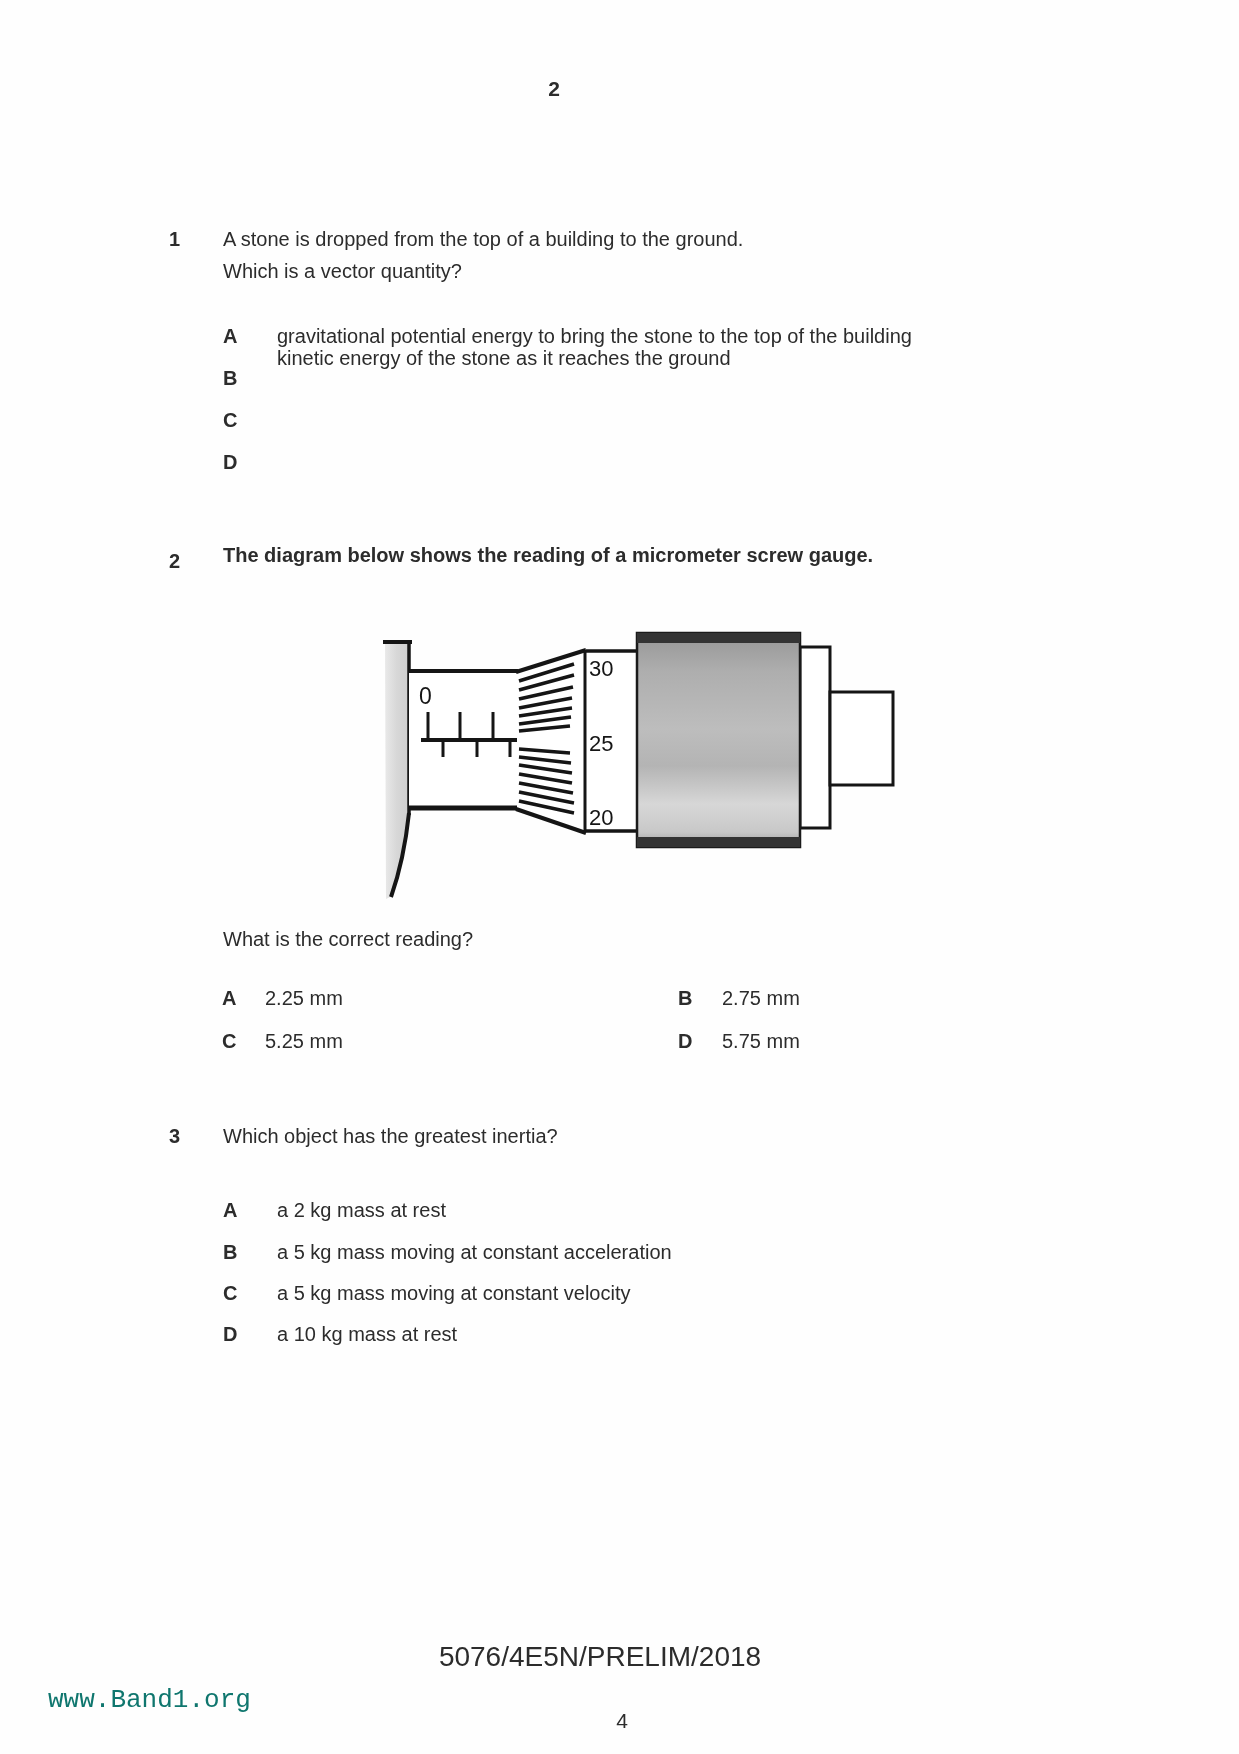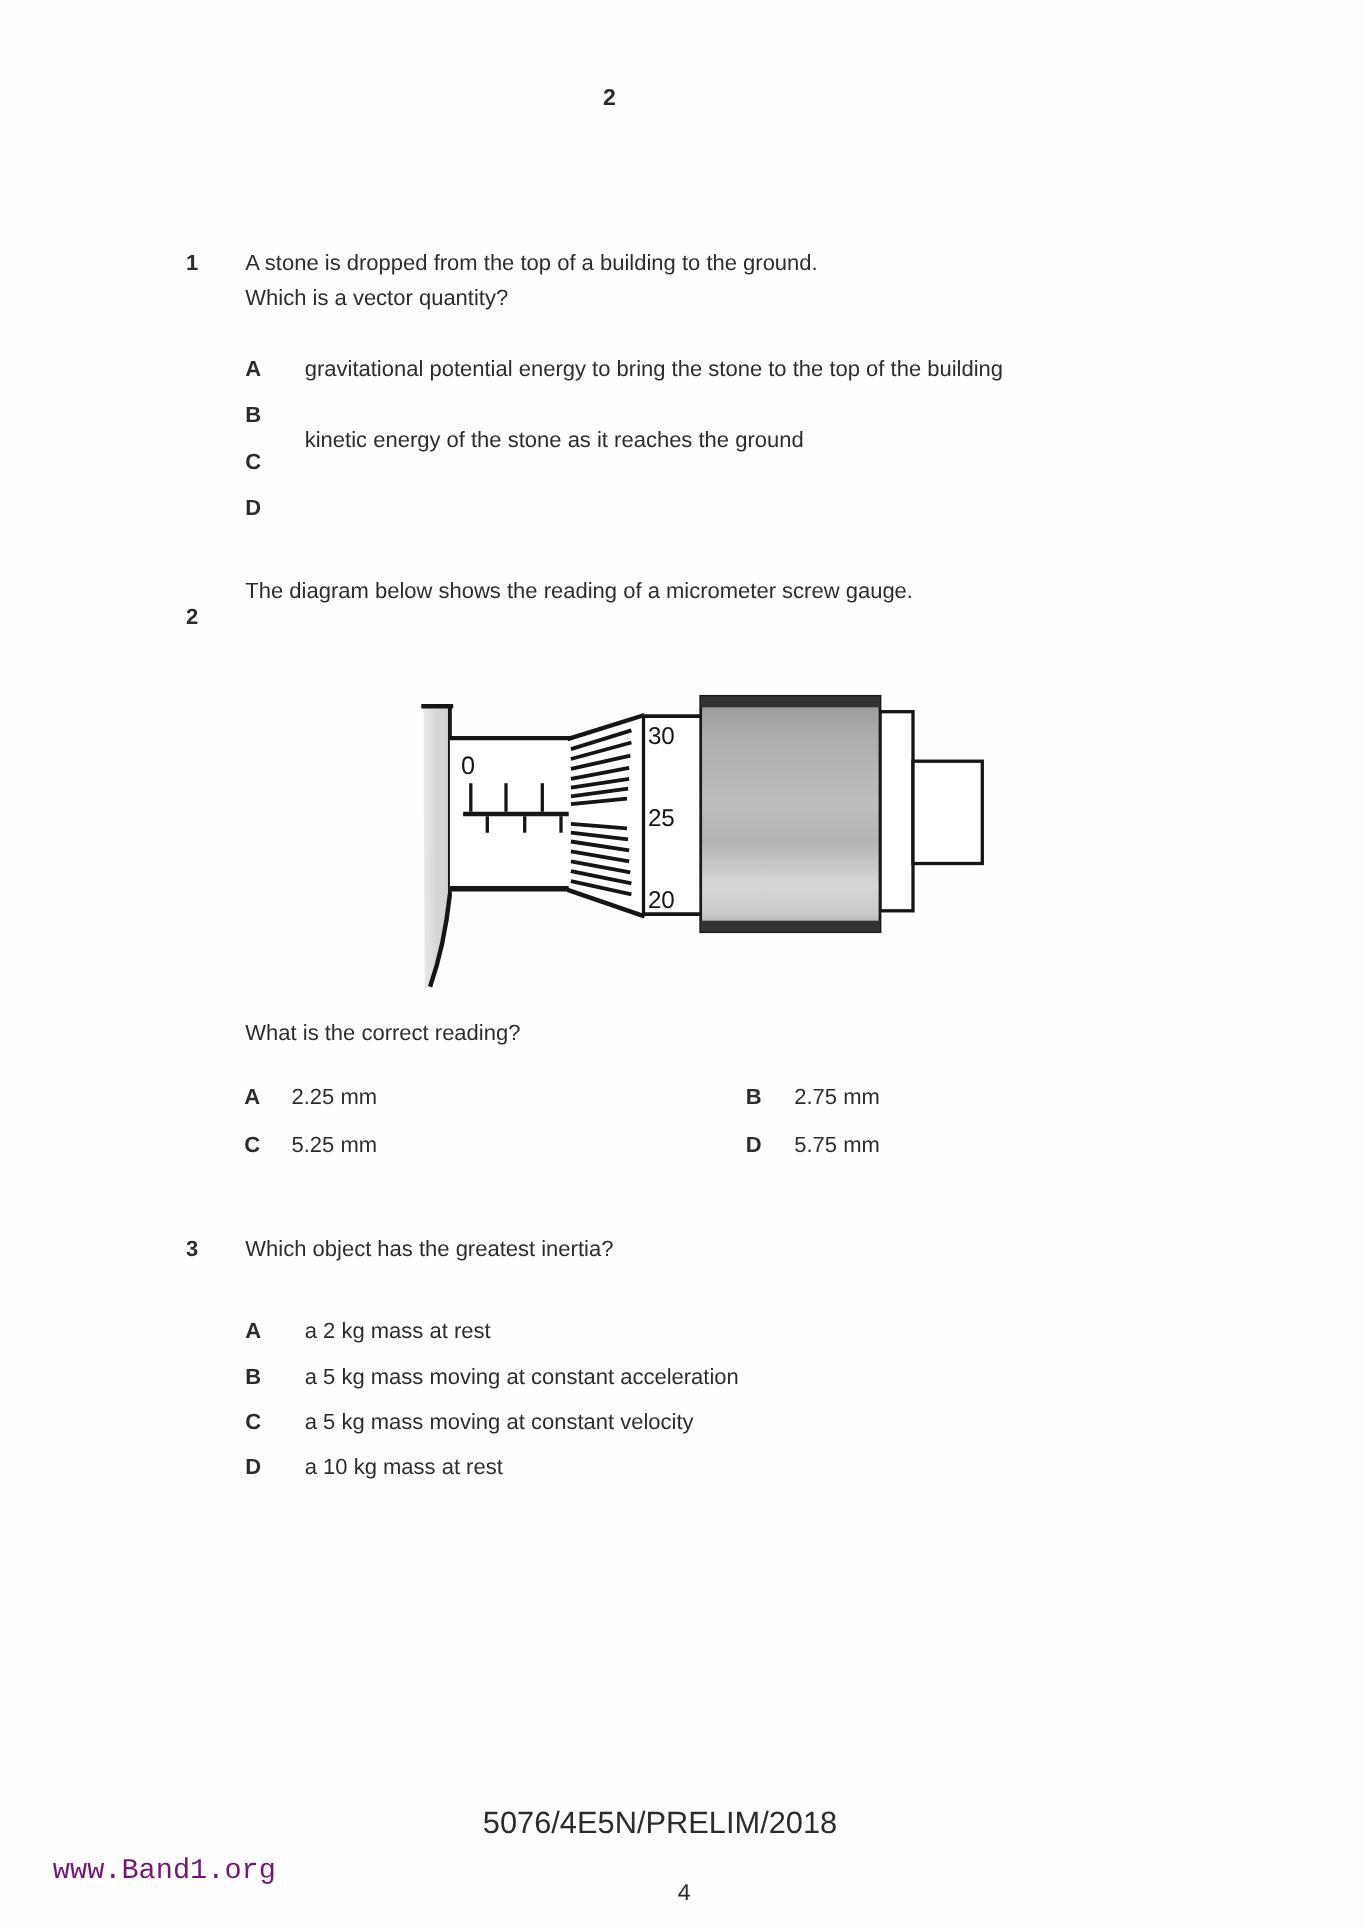--- a/index.html
+++ b/index.html
@@ -26,26 +26,26 @@
   <div class="t b center" style="left:504px;top:76px;width:100px;font-size:21px;">2</div>
 
 
   <div class="t b" style="left:169px;top:227px;">1</div>
   <div class="t" style="left:223px;top:227px;">A stone is dropped from the top of a building to the ground.</div>
   <div class="t" style="left:223px;top:259px;">Which is a vector quantity?</div>
 
   <div class="t b" style="left:223px;top:324px;">A</div>
   <div class="t" style="left:277px;top:324px;">gravitational potential energy to bring the stone to the top of the building</div>
   <div class="t b" style="left:223px;top:366px;">B</div>
-  <div class="t" style="left:277px;top:388px;">kinetic energy of the stone as it reaches the ground</div>
+  <div class="t" style="left:277px;top:346px;">kinetic energy of the stone as it reaches the ground</div>
   <div class="t b" style="left:223px;top:408px;">C</div>
   <div class="t b" style="left:223px;top:450px;">D</div>
 
   <div class="t b" style="left:169px;top:549px;">2</div>
-  <div class="t" style="left:223px;top:526px;">The diagram below shows the reading of a micrometer screw gauge.</div>
+  <div class="t" style="left:223px;top:543px;font-weight:bold;">The diagram below shows the reading of a micrometer screw gauge.</div>
 
   <svg style="position:absolute;left:355px;top:620px;" width="545" height="290" viewBox="0 0 545 290">
     <defs>
       <linearGradient id="thimbleGrad" x1="0" y1="0" x2="0" y2="1">
         <stop offset="0" stop-color="#969696"></stop>
         <stop offset="0.18" stop-color="#aeaeae"></stop>
         <stop offset="0.45" stop-color="#bdbdbd"></stop>
         <stop offset="0.62" stop-color="#b4b4b4"></stop>
         <stop offset="0.80" stop-color="#d7d7d7"></stop>
         <stop offset="0.93" stop-color="#c8c8c8"></stop>
@@ -143,16 +143,16 @@
   <div class="t b" style="left:223px;top:1198px;">A</div>
   <div class="t" style="left:277px;top:1198px;">a 2 kg mass at rest</div>
   <div class="t b" style="left:223px;top:1240px;">B</div>
   <div class="t" style="left:277px;top:1240px;text-align:right;">a 5 kg mass moving at constant acceleration</div>
   <div class="t b" style="left:223px;top:1281px;">C</div>
   <div class="t" style="left:277px;top:1281px;">a 5 kg mass moving at constant velocity</div>
   <div class="t b" style="left:223px;top:1322px;">D</div>
   <div class="t" style="left:277px;top:1322px;">a 10 kg mass at rest</div>
 
   <div class="t center" style="left:0px;top:1639px;width:1200px;font-size:28px;">5076/4E5N/PRELIM/2018</div>
-  <div class="t mono" style="left:48px;top:1684px;font-size:26px;color:#701a75;">www.Band1.org</div>
+  <div class="t mono" style="left:48px;top:1684px;font-size:26px;color:#0f766e;">www.Band1.org</div>
   <div class="t center" style="left:572px;top:1708px;width:100px;font-size:21px;">4</div>
 
 </div>
 
 </body></html>

